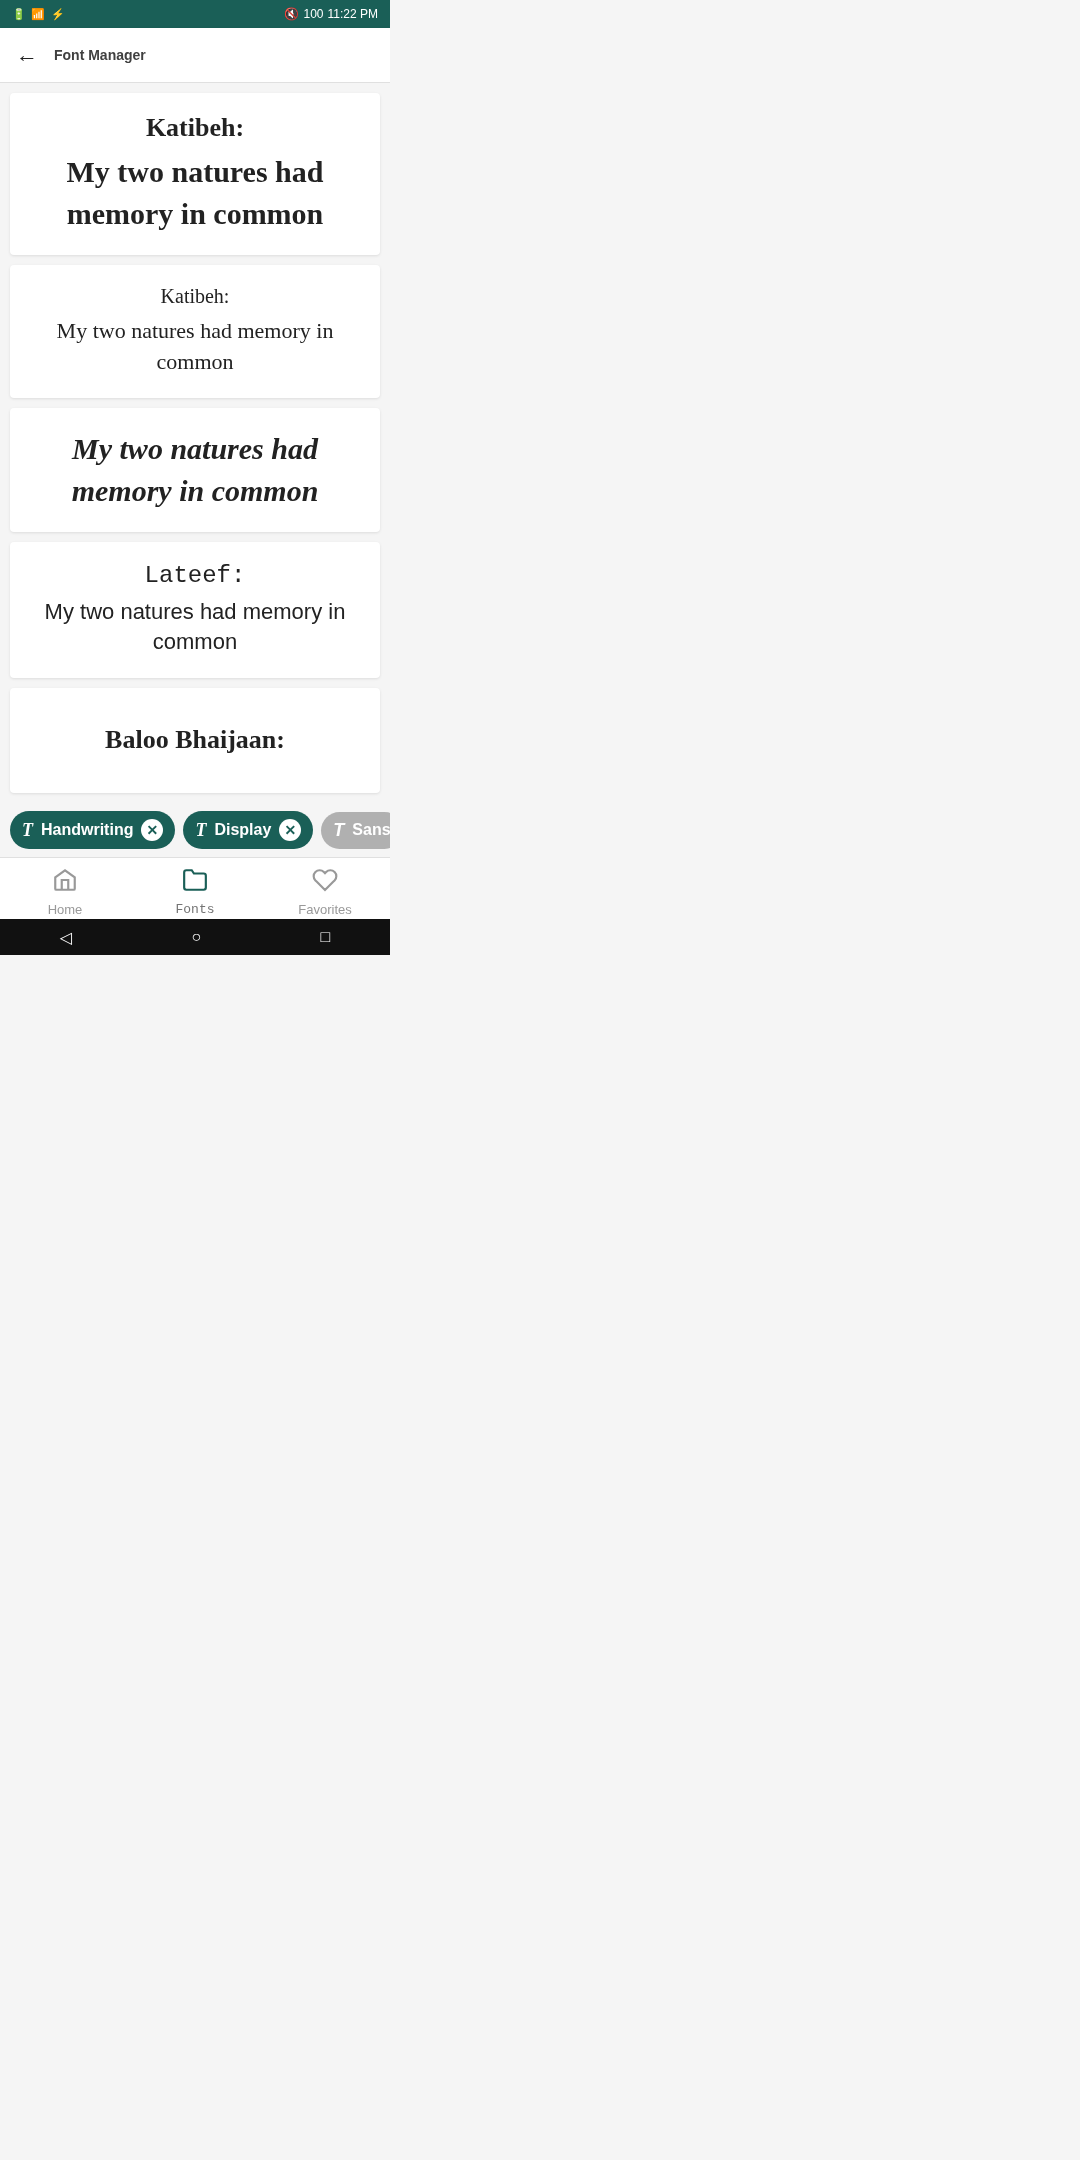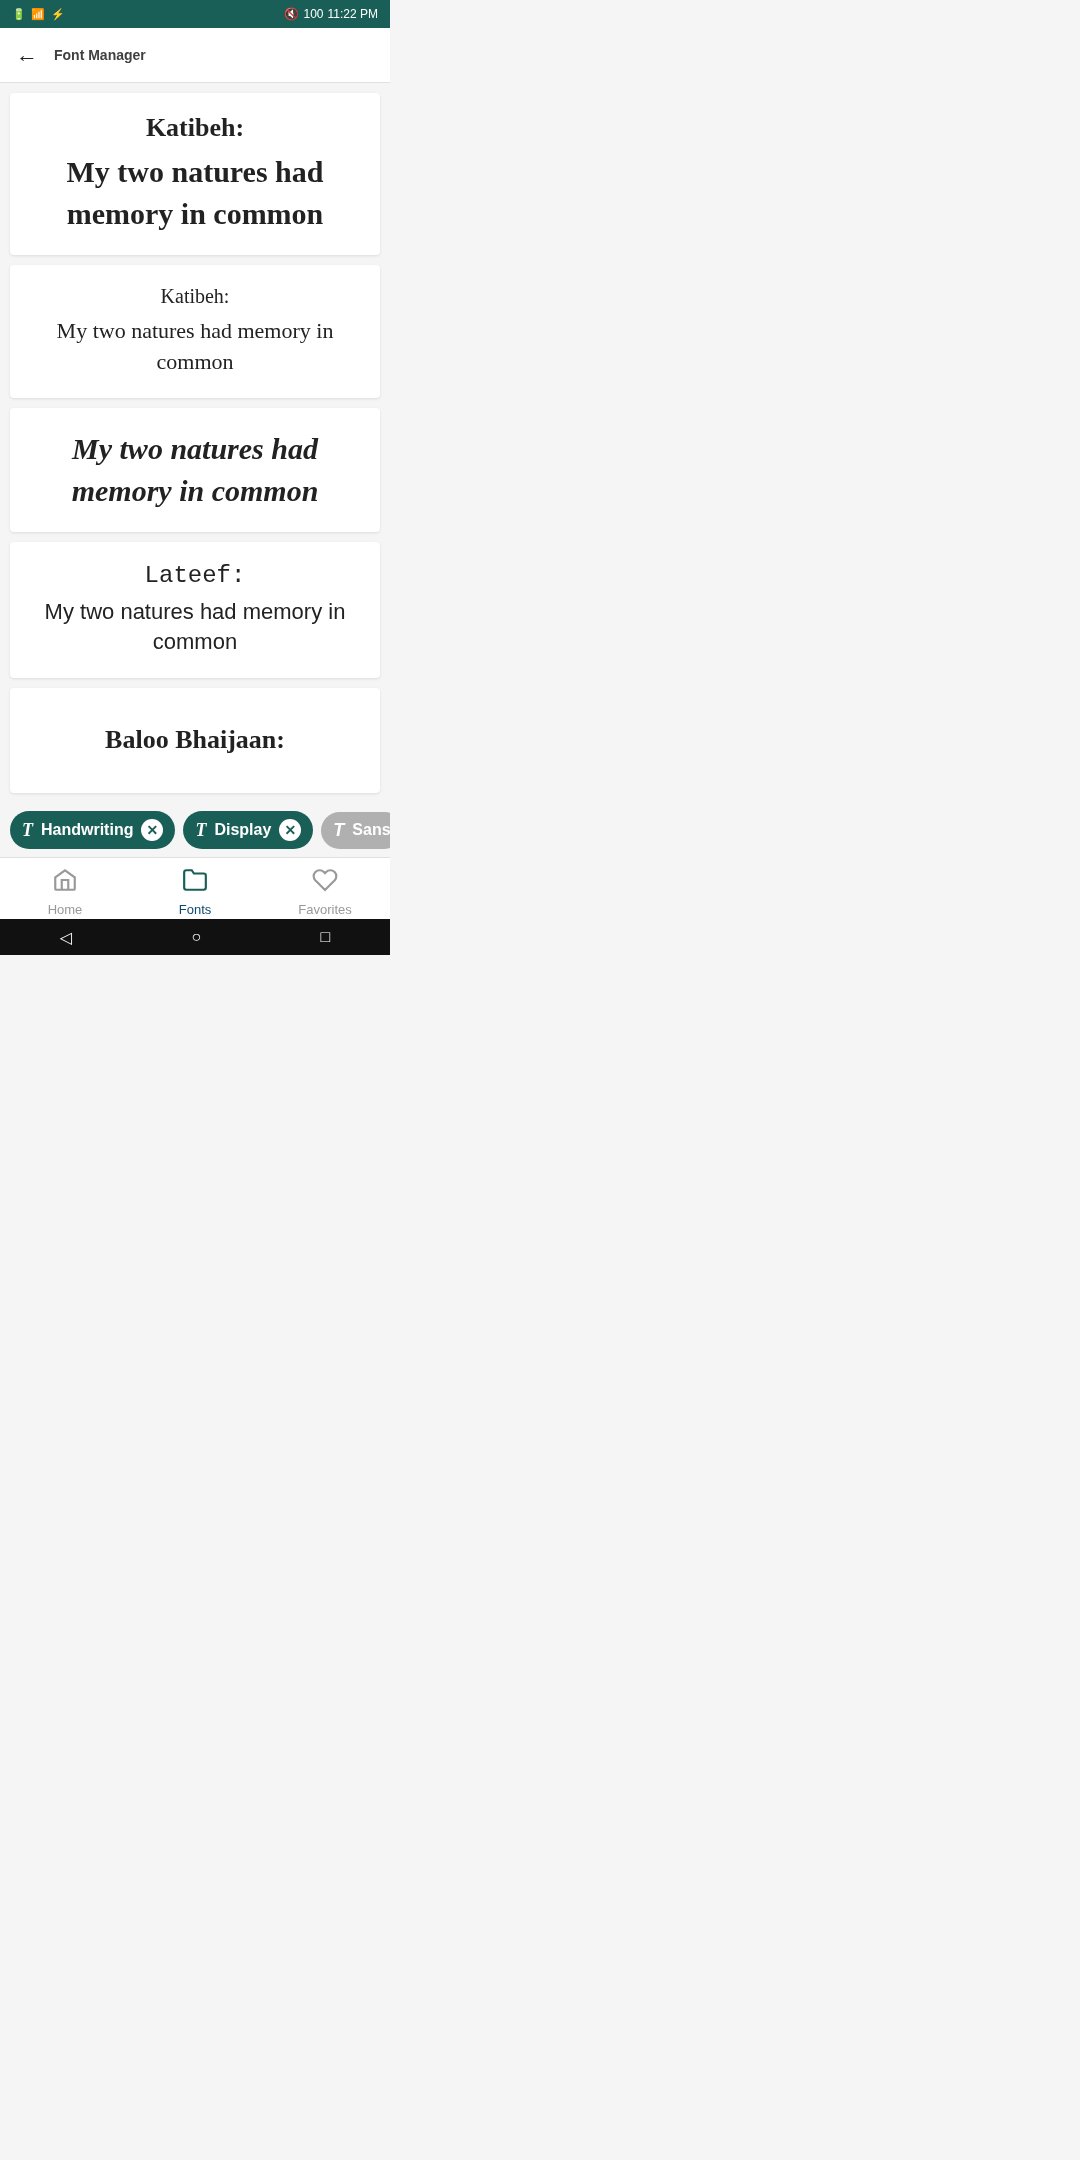--- a/index.html
+++ b/index.html
@@ -205,21 +205,21 @@
       cursor: pointer;
       flex: 1;
     }
     .nav-icon {
       font-size: 24px;
     }
     .nav-label {
       font-size: 13px;
     }
     .nav-item.active .nav-icon { color: #1a5f57; }
-    .nav-item.active .nav-label { color: #0c4a6e; }
+    .nav-item.active .nav-label { color: #737373; font-family: Liberation Mono, monospace; }
     .nav-item.inactive .nav-icon { color: #999; }
     .nav-item.inactive .nav-label { color: #999; }
 
     
     .system-nav {
       background: #111;
       height: 36px;
       display: flex;
       justify-content: space-around;
       align-items: center;

